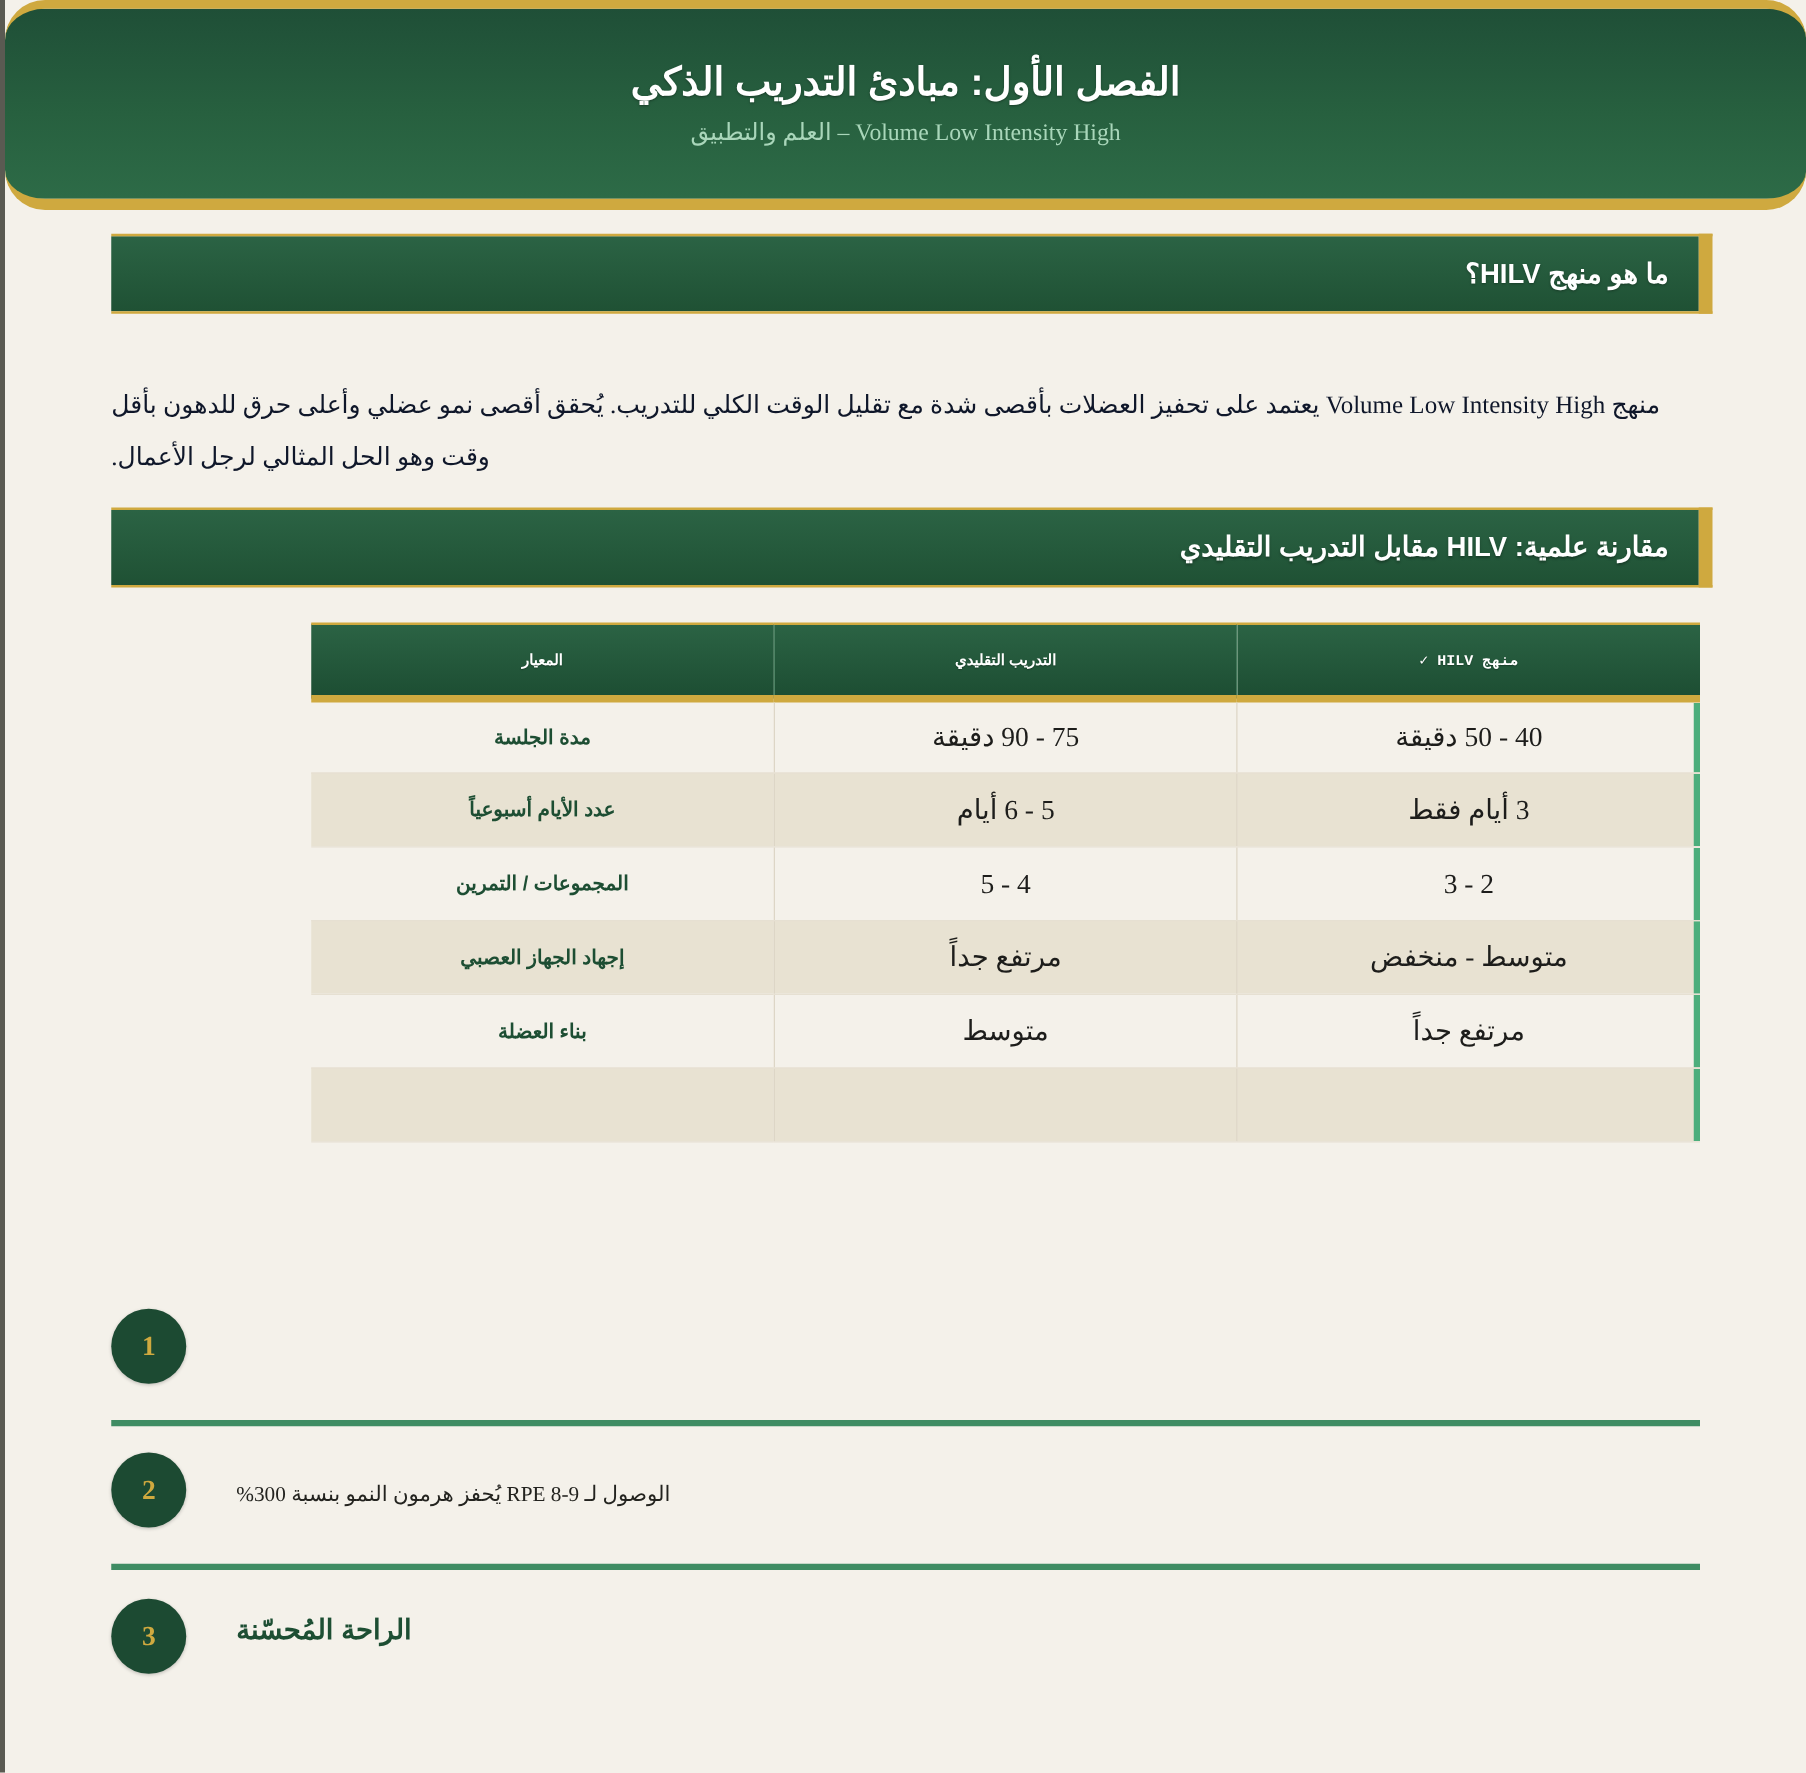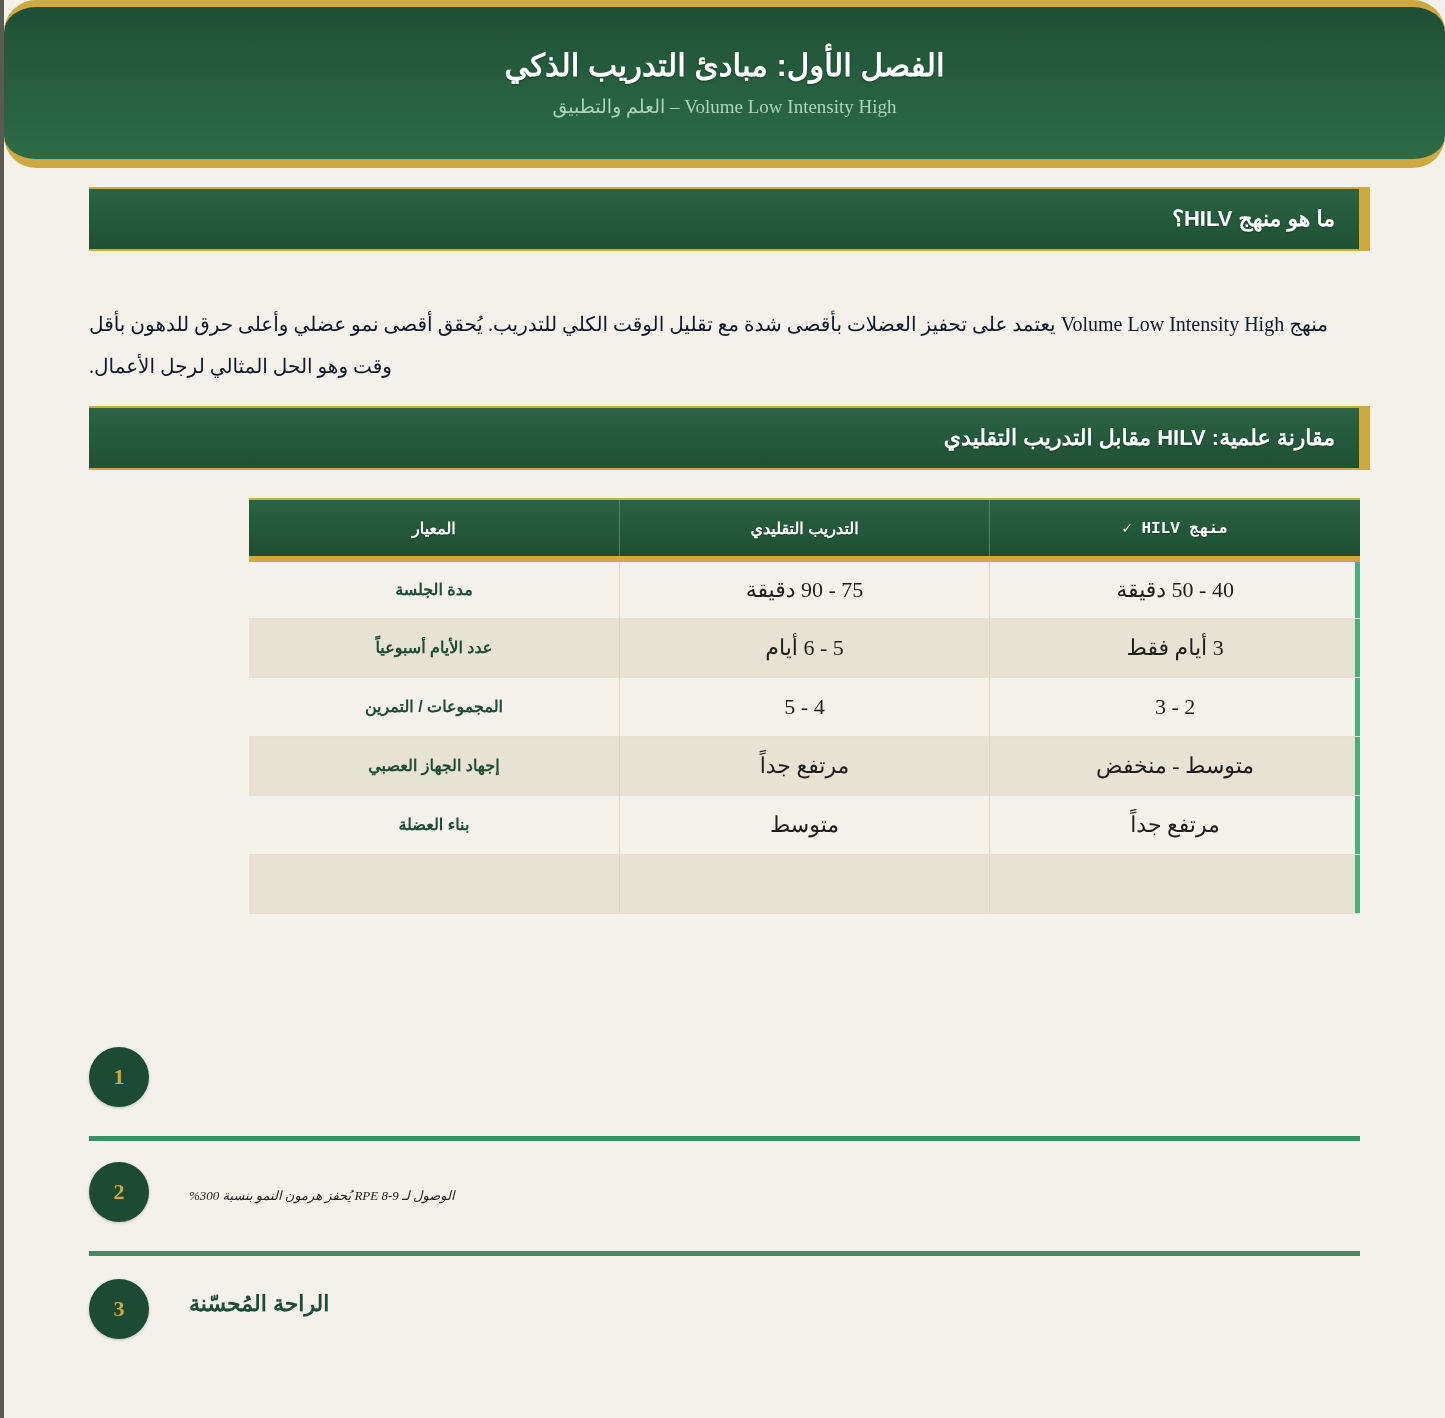--- a/index.html
+++ b/index.html
@@ -91,21 +91,21 @@
     position:relative;
   }
   table.cmp {
     width:100%;
     border-collapse:collapse;
     table-layout:fixed;
   }
   table.cmp thead th {
     background:linear-gradient(180deg,#2b6344 0%,#1d4e33 100%);
     color:#ffffff;
-    font-size:16px;
+    font-size:12px;
     font-weight:bold;
     height:60px;
     text-align:center;
     border-bottom:6px solid #cfa93f;
     border-top:2px solid #cfa93f;
     text-shadow:0 1px 1px rgba(0,0,0,.3);
   }
   table.cmp thead th + th { border-right:1px solid #4e8465; }
   table.cmp thead th:first-child { position:relative; }
 
@@ -151,24 +151,23 @@
   }
   .p-title {
     color:#1d4e33;
     font-size:22px;
     font-weight:bold;
     line-height:1.4;
   }
   .p-desc {
     margin-top:9px;
     color:#23231f;
-    font-size:13px;
+    font-size:17px;
     font-family:"Liberation Serif", serif;
     line-height:1.5;
-    font-style:italic;
   }
   .p-badge {
     width:60px;
     height:60px;
     flex:0 0 60px;
     border-radius:50%;
     background:#1c4a32;
     color:#cfa93f;
     font-size:22px;
     font-weight:bold;

